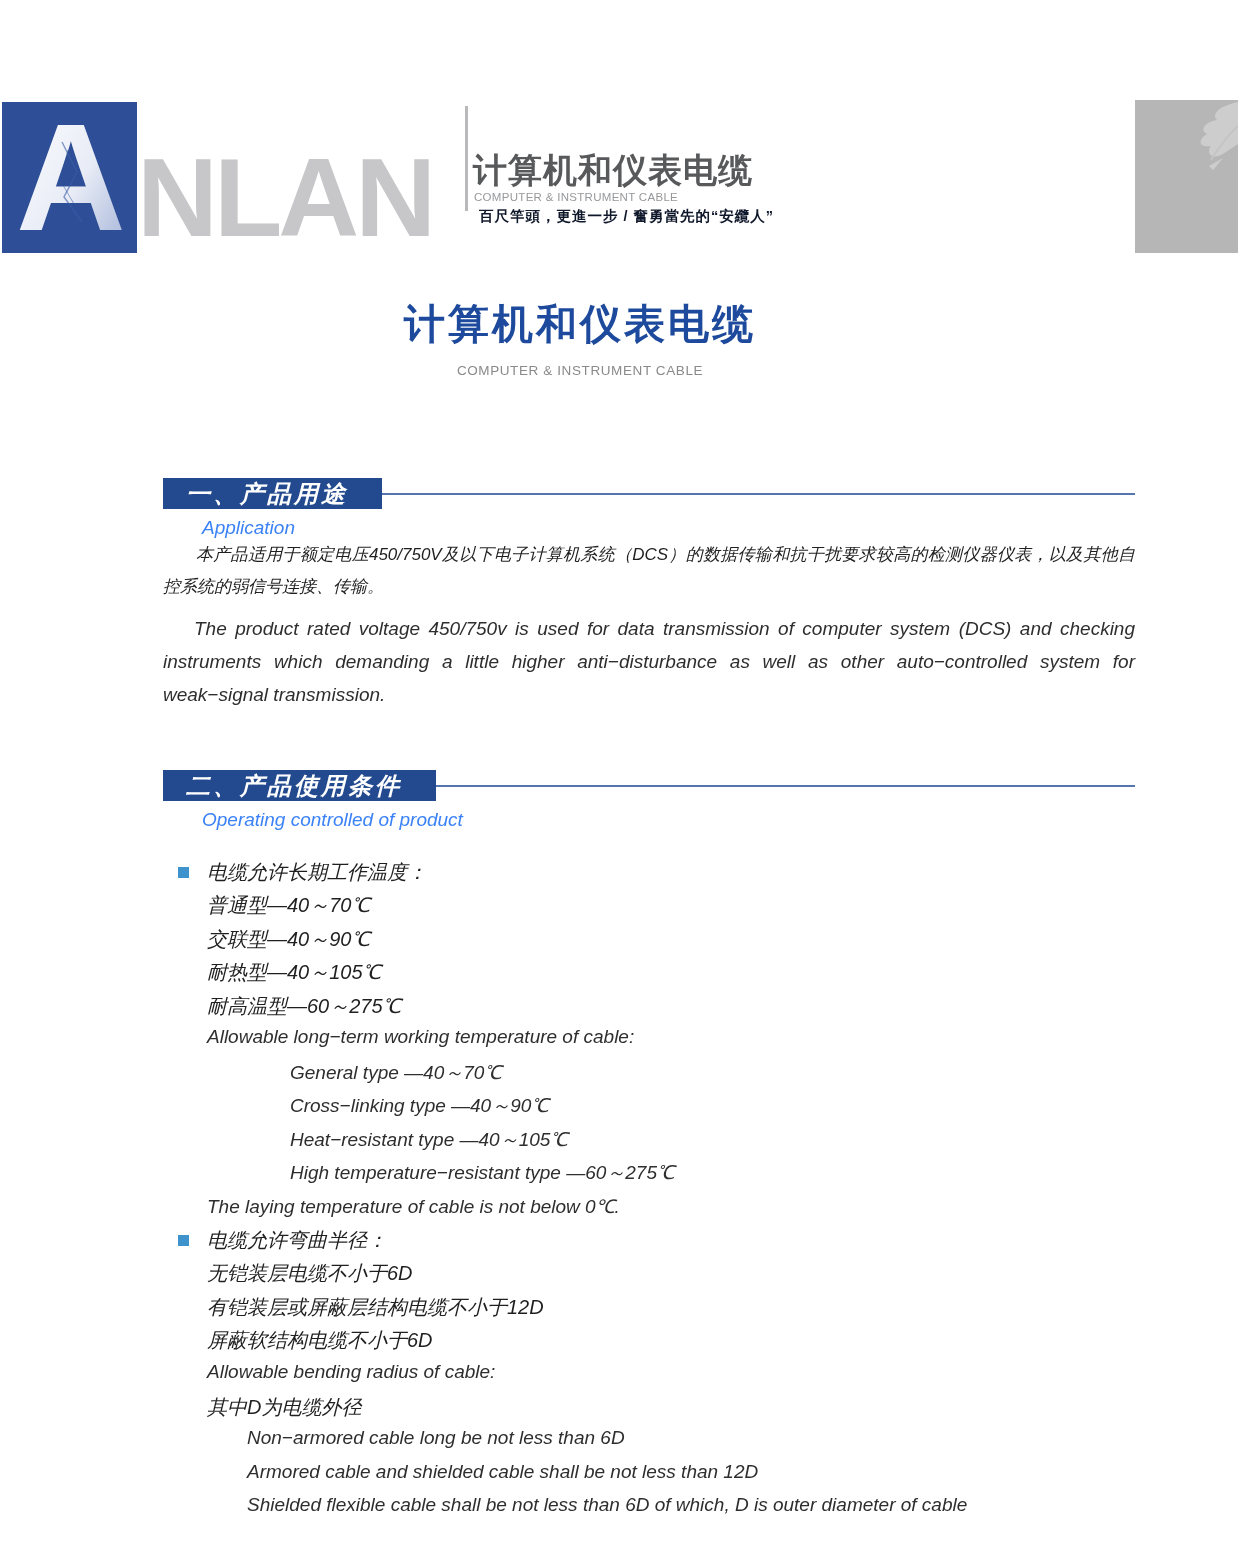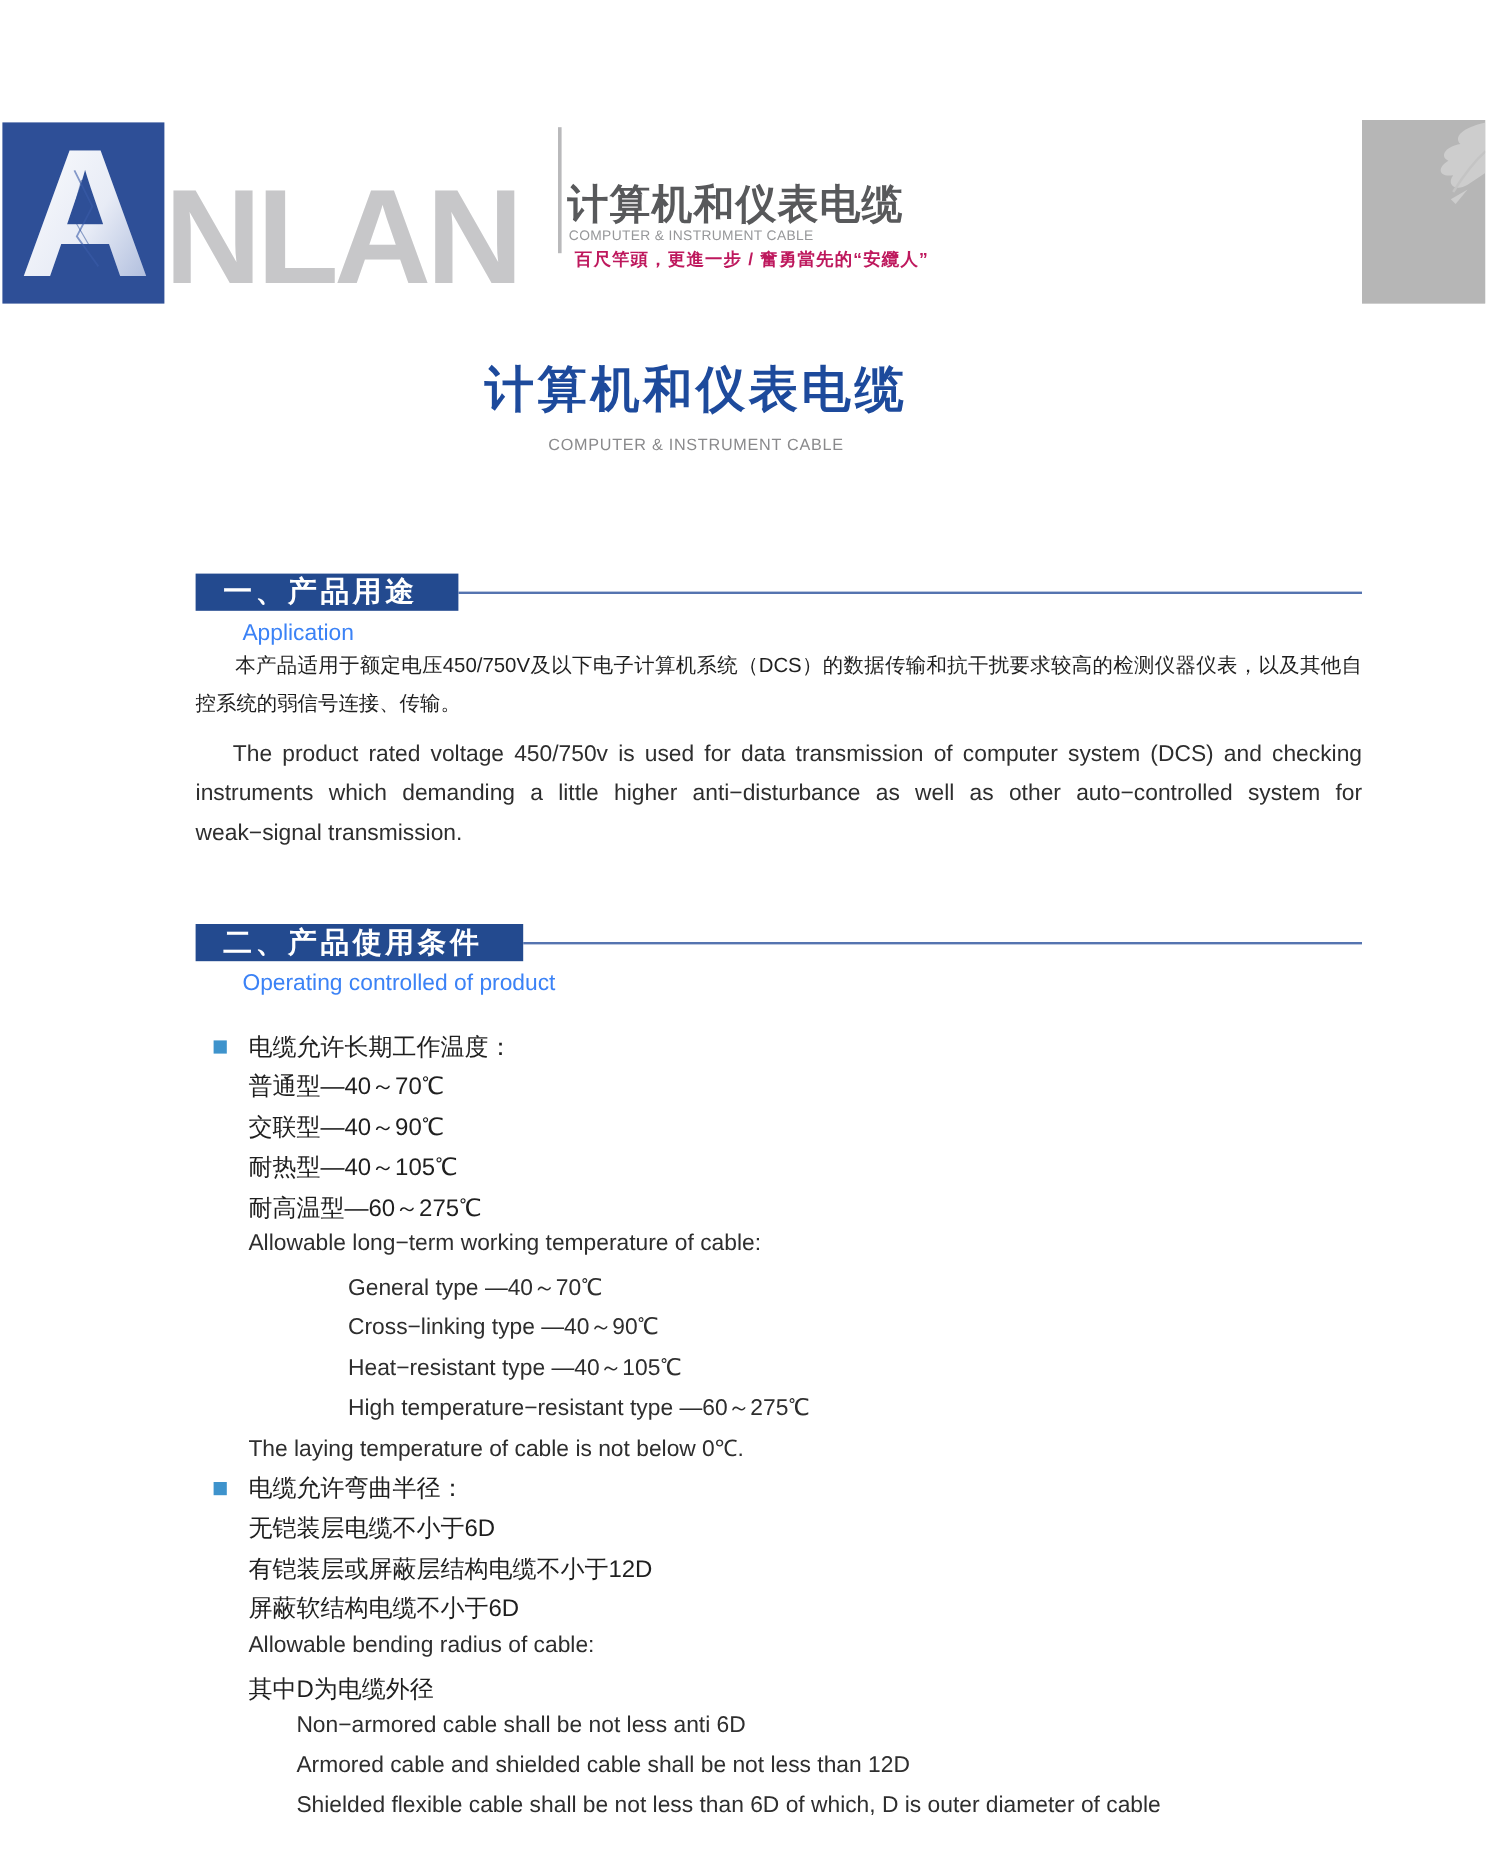--- a/index.html
+++ b/index.html
@@ -34,21 +34,21 @@
     color:#58595b; white-space:nowrap;
   }
   .hdr-en {
     position:absolute; left:474px; top:191px;
     font-size:11.5px; letter-spacing:0.3px;
     color:#97989a; white-space:nowrap;
   }
   .hdr-slogan {
     position:absolute; left:479px; top:207px;
     font-size:14.5px; font-weight:bold; letter-spacing:1px;
-    color:#be185d; white-space:nowrap;
+    color:#0f172a; white-space:nowrap;
   }
   .corner-photo {
     position:absolute; left:1135px; top:100px;
     width:103px; height:153px; background:#b6b6b6; overflow:hidden;
   }
 
   
   .main-title {
     position:absolute; left:0; top:297px; width:1160px;
     text-align:center;
@@ -56,21 +56,21 @@
   .title-cn {
     font-size:41px; font-weight:bold; letter-spacing:3px;
     color:#1d4a9c; white-space:nowrap;
   }
   .title-en {
     margin-top:11px;
     font-size:13.5px; letter-spacing:0.6px; color:#8a8a8c;
   }
 
   
-  .sec { position:absolute; left:163px; width:972px; }
+  .sec { position:absolute; left:163px; width:972px;font-style:italic; }
   .sec-1 { top:478px; }
   .sec-2 { top:770px; }
 
   .sec-head { display:flex; align-items:center; }
   .sec-bar {
     background:#234a8f; color:#ffffff;
     font-size:24px; font-weight:bold; letter-spacing:3px;
     line-height:31px; height:31px;
     padding:0 34px 0 23px;
     white-space:nowrap;
@@ -173,19 +173,19 @@
       <div class="li li-3 en"><span>Cross−linking type —40～90℃</span></div>
       <div class="li li-3 en"><span>Heat−resistant type —40～105℃</span></div>
       <div class="li li-3 en"><span>High temperature−resistant type —60～275℃</span></div>
       <div class="li li-2 en"><span>The laying temperature of cable is not below 0℃.</span></div>
       <div class="li li-b"><span class="bullet-sq"></span><span>电缆允许弯曲半径：</span></div>
       <div class="li li-2"><span>无铠装层电缆不小于6D</span></div>
       <div class="li li-2"><span>有铠装层或屏蔽层结构电缆不小于12D</span></div>
       <div class="li li-2"><span>屏蔽软结构电缆不小于6D</span></div>
       <div class="li li-2 en"><span>Allowable bending radius of cable:</span></div>
       <div class="li li-2"><span>其中D为电缆外径</span></div>
-      <div class="li li-4 en"><span>Non−armored cable shall be not less anti 6D</span></div>
+      <div class="li li-4 en"><span>Non−armored cable long be not less than 6D</span></div>
       <div class="li li-4 en"><span>Armored cable and shielded cable shall be not less than 12D</span></div>
       <div class="li li-4 en"><span>Shielded flexible cable shall be not less than 6D of which, D is outer diameter of cable</span></div>
     </div>
   </div>
 
 </div>
 
 </body></html>

